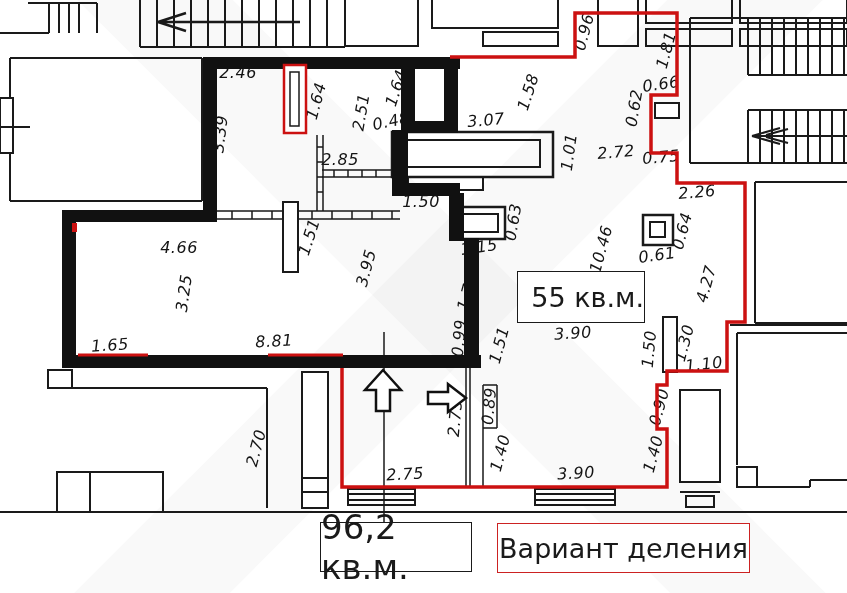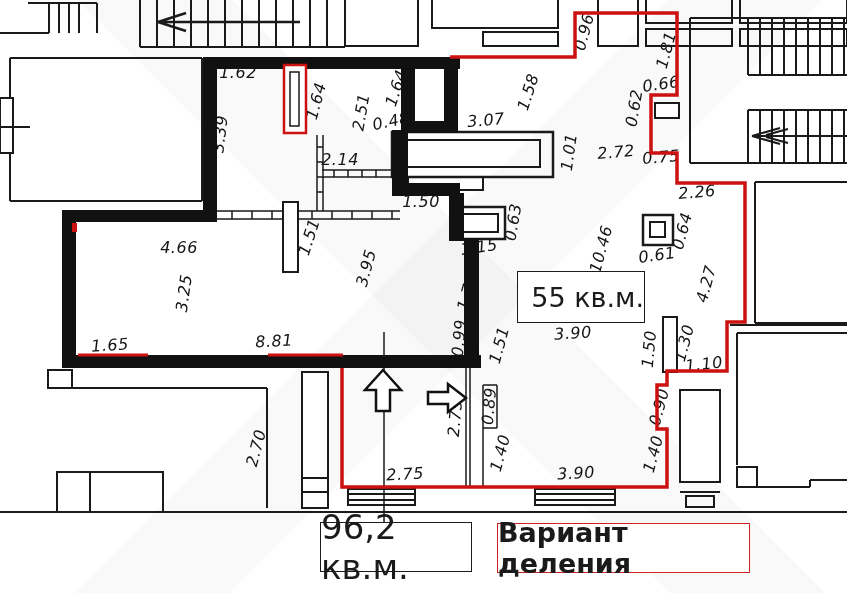--- a/index.html
+++ b/index.html
@@ -18,21 +18,21 @@
     letter-spacing:0.5px;
   }
   .area-box{
     position:absolute;z-index:4;background:#fff;border:1.5px solid #1a1a1a;
     display:flex;align-items:center;justify-content:center;
     color:#1a1a1a;
   }
   #unit-a-box{left:210px;top:272px;width:127px;height:50px;font-size:27px;}
   #unit-b-box{left:517px;top:271px;width:126px;height:50px;font-size:27px;justify-content:flex-end;}
   #total-box{left:320px;top:522px;width:150px;height:48px;font-size:34px;}
-  #variant-box{left:497px;top:523px;width:251px;height:48px;font-size:27px;border-color:#cc2222;font-weight:bold;}
+  #variant-box{left:497px;top:523px;width:251px;height:48px;font-size:27px;border-color:#cc2222;}
 </style>
 </head>
 <body>
 
 <div id="canvas">
 
   <div class="wm a"></div>
   <div class="wm b"></div>
 
   <svg id="plan-svg" width="847" height="593" viewBox="0 0 847 593">
@@ -161,27 +161,27 @@
 
     <path d="M450,57 H575 V13 H677 V95 H651 V153 H677 V183 H745 V322 H727 V371 H667 V385 H657 V429 H667 V487 H342 V368" stroke="#cc1111" stroke-width="3.5" fill="none"></path>
     <path d="M78,355 H148 M268,355 H343" stroke="#cc1111" stroke-width="3" fill="none"></path>
     <rect x="72" y="223" width="5" height="9" fill="#cc1111"></rect>
 
     <path d="M376,411 V390 H365 L383,370 L401,390 H390 V411 Z" fill="#ffffff" stroke="#111" stroke-width="2.5"></path>
     <path d="M428,392 H448 V384 L466,398 L448,412 V404 H428 Z" fill="#ffffff" stroke="#111" stroke-width="2.5"></path>
   </svg>
 
   <div id="dims">
-      <span class="dim" style="left: 238px; top: 72px; transform: translate(-50%, -50%) rotate(0deg);">1.62</span>
+      <span class="dim" style="left: 238px; top: 72px; transform: translate(-50%, -50%) rotate(0deg);">2.46</span>
       <span class="dim" style="left: 220px; top: 134px; transform: translate(-50%, -50%) rotate(-83deg);">3.39</span>
       <span class="dim" style="left: 316px; top: 101px; transform: translate(-50%, -50%) rotate(-75deg);">1.64</span>
       <span class="dim" style="left: 361px; top: 112px; transform: translate(-50%, -50%) rotate(-80deg);">2.51</span>
       <span class="dim" style="left: 396px; top: 88px; transform: translate(-50%, -50%) rotate(-72deg);">1.64</span>
       <span class="dim" style="left: 391px; top: 121px; transform: translate(-50%, -50%) rotate(-12deg);">0.48</span>
-      <span class="dim" style="left: 340px; top: 159px; transform: translate(-50%, -50%) rotate(0deg);">2.14</span>
+      <span class="dim" style="left: 340px; top: 159px; transform: translate(-50%, -50%) rotate(0deg);">2.85</span>
       <span class="dim" style="left: 421px; top: 201px; transform: translate(-50%, -50%) rotate(0deg);">1.50</span>
       <span class="dim" style="left: 486px; top: 120px; transform: translate(-50%, -50%) rotate(-5deg);">3.07</span>
       <span class="dim" style="left: 528px; top: 92px; transform: translate(-50%, -50%) rotate(-72deg);">1.58</span>
       <span class="dim" style="left: 569px; top: 152px; transform: translate(-50%, -50%) rotate(-82deg);">1.01</span>
       <span class="dim" style="left: 584px; top: 32px; transform: translate(-50%, -50%) rotate(-75deg);">0.96</span>
       <span class="dim" style="left: 616px; top: 152px; transform: translate(-50%, -50%) rotate(-5deg);">2.72</span>
       <span class="dim" style="left: 666px; top: 50px; transform: translate(-50%, -50%) rotate(-75deg);">1.81</span>
       <span class="dim" style="left: 661px; top: 84px; transform: translate(-50%, -50%) rotate(-8deg);">0.66</span>
       <span class="dim" style="left: 634px; top: 108px; transform: translate(-50%, -50%) rotate(-80deg);">0.62</span>
       <span class="dim" style="left: 661px; top: 157px; transform: translate(-50%, -50%) rotate(-5deg);">0.75</span>

